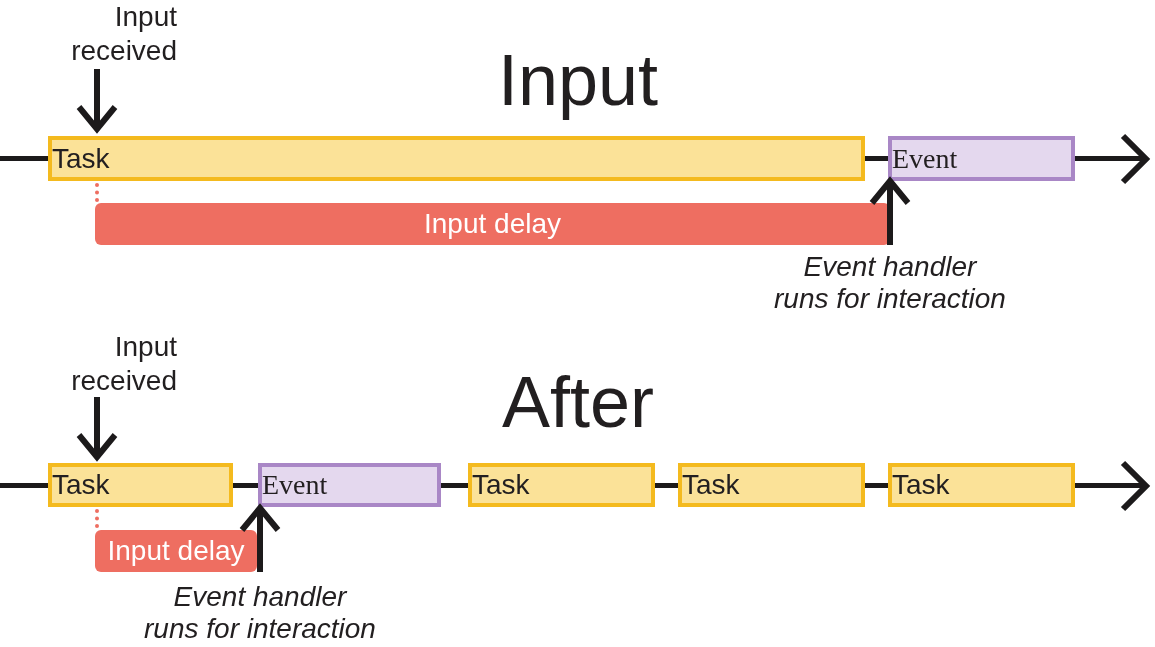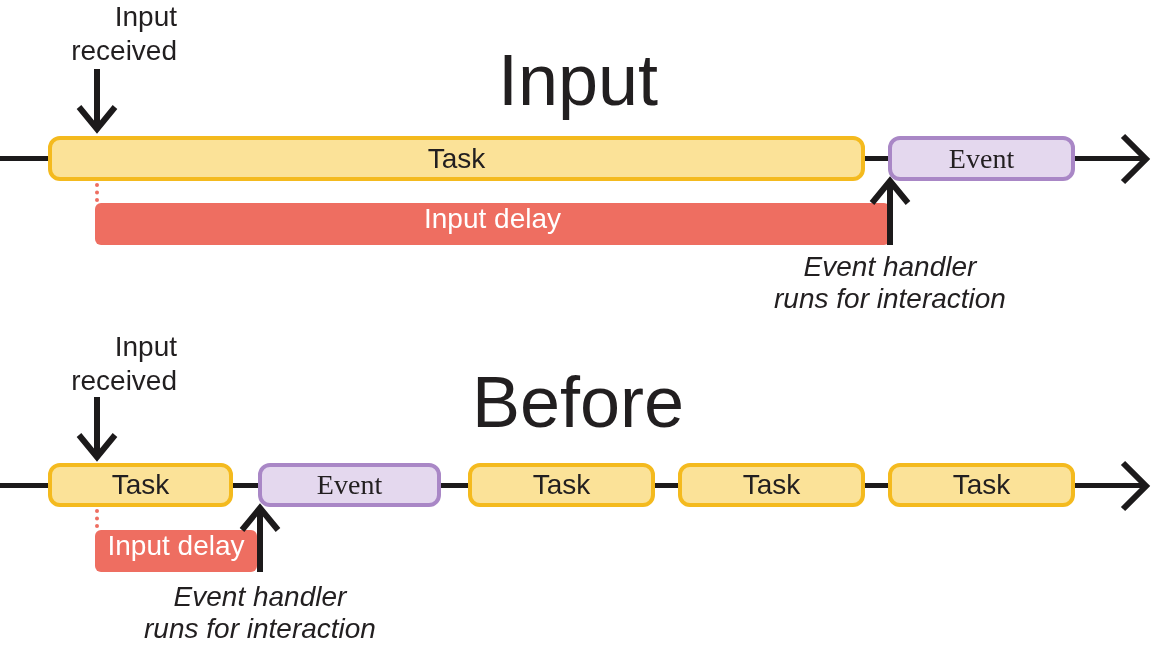--- a/index.html
+++ b/index.html
@@ -15,26 +15,26 @@
 
   .abs{position:absolute;}
 
   .section-title{width:500px;text-align:center;font-size:72px;line-height:76px;font-weight:500;letter-spacing:0;color:var(--text);}
 
   .note{font-size:28px;line-height:34px;text-align:right;color:var(--text);}
   .note div{white-space:nowrap;}
 
   .timeline{height:5px;background:var(--ink);z-index:1;}
 
-  .box{top:0;height:45px;border:4px solid;border-radius:12px;display:flex;align-items:center;justify-content:center;
+  .box{top:0;height:45px;border:4px solid;border-radius:0;display:flex;align-items:center;justify-content:flex-start;
        font-size:28px;color:var(--text);z-index:2;}
   .box.task{background:var(--task-fill);border-color:var(--task-border);}
   .box.event{background:var(--event-fill);border-color:var(--event-border);font-family:Liberation Serif, serif;}
 
-  .delay-bar{height:42px;background:var(--delay-fill);border-radius:6px;display:flex;align-items:flex-start;justify-content:center;
+  .delay-bar{height:42px;background:var(--delay-fill);border-radius:6px;display:flex;align-items:center;justify-content:center;
        font-size:28px;color:var(--delay-text);z-index:2;}
 
   .dotted-line{width:0;border-left:4px dotted var(--delay-fill);z-index:3;}
 
   .handler-note{width:300px;font-size:28px;line-height:32px;text-align:center;color:var(--text);font-style:italic;}
   .handler-note div{white-space:nowrap;}
 
   svg.arrow{z-index:4;overflow:visible;}
 </style>
 </head>
@@ -73,21 +73,21 @@
 
   <svg class="abs arrow" style="left:868px;top:176px;" width="44" height="70" viewBox="0 0 44 70">
     <path d="M22 69 L22 5 M4 27 L22 5 L40 27" fill="none" stroke="#1C1A1B" stroke-width="6"></path>
   </svg>
 
   <div class="abs handler-note" style="left:740px;top:251px;">
     <div>Event handler</div>
     <div>runs for interaction</div>
   </div>
 
-  <div class="abs section-title" style="left:328px;top:364px;">Before</div>
+  <div class="abs section-title" style="left:328px;top:364px;">After</div>
 
   <div class="abs note" style="left:17px;top:330px;width:160px;">
     <div>Input</div>
     <div>received</div>
   </div>
 
   <svg class="abs arrow" style="left:75px;top:397px;" width="44" height="66" viewBox="0 0 44 66">
     <path d="M22 0 L22 60 M4 38 L22 60 L40 38" fill="none" stroke="#1C1A1B" stroke-width="6"></path>
   </svg>
 

